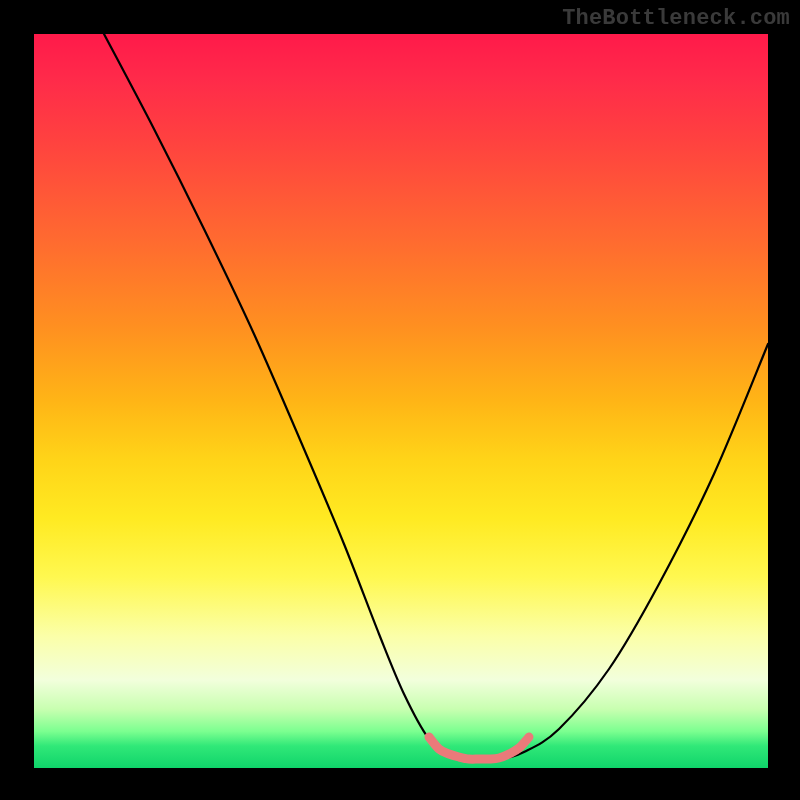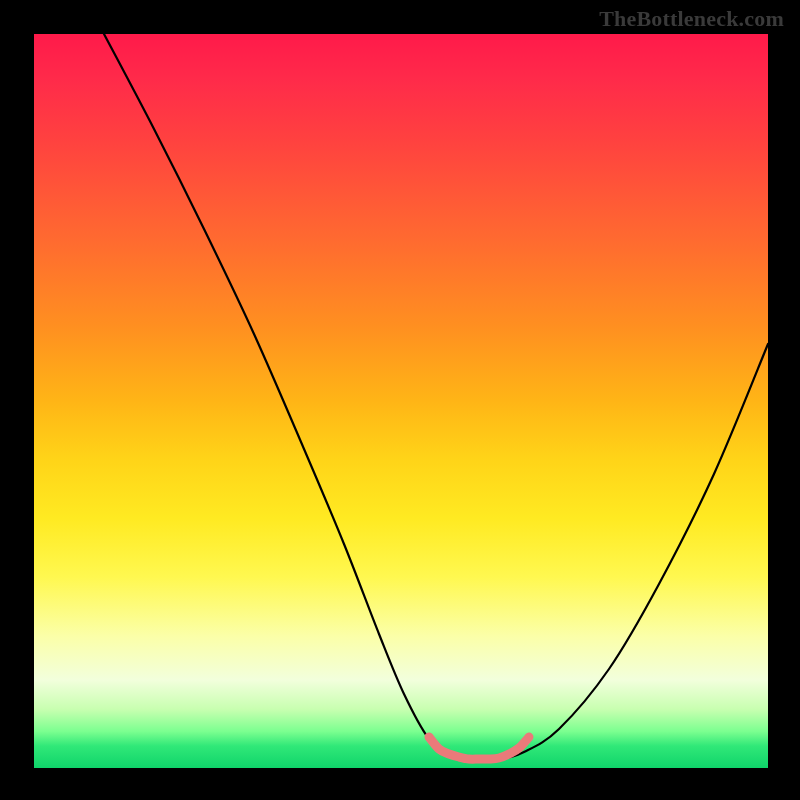--- a/index.html
+++ b/index.html
@@ -35,22 +35,22 @@
       #f2ffdc 88%,
       #c8ffb0 92%,
       #7cff90 95%,
       #30e878 97%,
       #0fd46a 100%
     );
   }
   .watermark {
     position: absolute;
     top: 6px;
-    right: 16px;
-    font-family: Liberation Serif, serif;
+    right: 10px;
+    font-family: Liberation Mono, monospace;
     font-size: 22px;
     font-weight: 600;
     color: #3a3a3a;
     letter-spacing: 0.2px;
     user-select: none;
   }
   svg.curves {
     position: absolute;
     inset: 0;
   }

